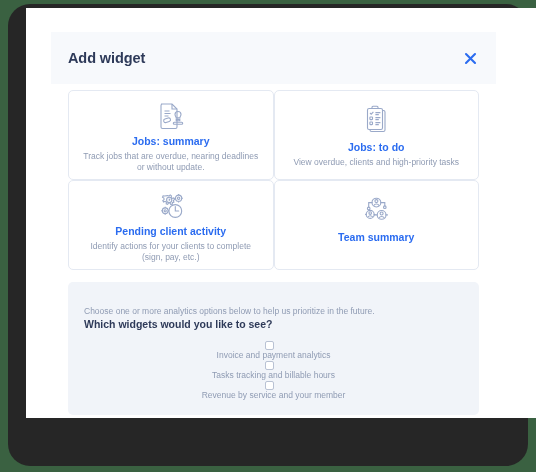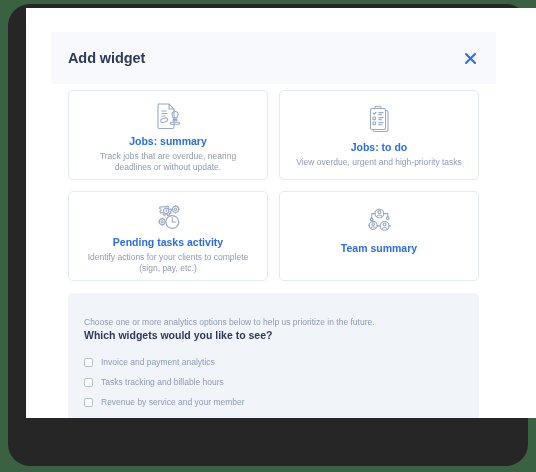--- a/index.html
+++ b/index.html
@@ -78,21 +78,20 @@
     width: 445px;
     bottom: 0;
     background: #ffffff;
     padding: 6px 17px 0 17px;
   }
 
   
   #widget-grid {
     display: grid;
     grid-template-columns: 1fr 1fr;
-    gap: 11px;
   }
 
   .widget-card {
     border: 1px solid #e4e9f2;
     border-radius: 5px;
     background: #fff;
     height: 90px;
     padding: 9px 10px 6px 10px;
     display: flex;
     flex-direction: column;
@@ -147,20 +146,21 @@
     line-height: 12px;
   }
 
   #survey-options { margin-top: 10px; }
 
   .survey-option {
     display: flex;
     align-items: center;
     height: 20px;
     cursor: pointer;
+    flex-direction: column;
   }
 
   .survey-checkbox {
     width: 9px;
     height: 9px;
     border: 1px solid #b9c2d4;
     border-radius: 2px;
     background: #ffffff;
     flex: 0 0 auto;
     margin-right: 8px;
@@ -218,40 +218,40 @@
             <path d="M13 5.5 v-1.2 a1 1 0 0 1 1 -1 h4 a1 1 0 0 1 1 1 v1.2 z" fill="#fff"></path>
             <path d="M11 10 l1.2 1.2 l2.2 -2.4"></path>
             <path d="M16.4 9.6 h5 M16.4 11.6 h3.4"></path>
             <rect x="10.9" y="14" width="2.6" height="2.6" rx="0.5"></rect>
             <path d="M16.4 14.6 h5 M16.4 16.6 h3.4"></path>
             <rect x="10.9" y="19" width="2.6" height="2.6" rx="0.5"></rect>
             <path d="M16.4 19.6 h5 M16.4 21.6 h3.4"></path>
           </svg>
         </div>
         <div class="widget-title">Jobs: to do</div>
-        <div class="widget-desc">View overdue, urgent and high-priority tasks</div>
+        <div class="widget-desc">View overdue, clients and high-priority tasks</div>
       </div>
 
       <div class="widget-card">
         <div class="widget-icon">
           <svg width="34" height="34" viewBox="0 0 34 34" fill="none" stroke="#9aa9c9" stroke-width="1.1">
             <path d="M13.4 5.6 l1.6 .5 l1.2 -1.2 l1.3 1 l-.5 1.6 l1 1 l1.6 -.5 l1 1.3 l-1.2 1.2 l.5 1.6 l-1.5 .6 l-.1 1.5 l-1.6 .2 l-.7 -1.5 l-1.5 .1 l-.8 1.4 l-1.5 -.6 l.2 -1.6 l-1.3 -.9 l-1.5 .7 l-.8 -1.4 l1.3 -1 l-.2 -1.6 l-1.4 -.7 l.6 -1.5 l1.6 .2 z"></path>
             <circle cx="15.2" cy="9.9" r="2.6"></circle>
             <path d="M14.6 9 l1.3 .2 l-.9 1.5" stroke-linejoin="round"></path>
             <circle cx="24.6" cy="8.2" r="3.1"></circle>
             <circle cx="24.6" cy="8.2" r="1.2"></circle>
             <path d="M24.6 5.1 v-1.2 M24.6 11.3 v1.2 M21.5 8.2 h-1.2 M27.7 8.2 h1.2"></path>
             <circle cx="11.2" cy="20.8" r="2.9"></circle>
             <circle cx="11.2" cy="20.8" r="1.1"></circle>
             <path d="M11.2 17.9 v-1.1 M11.2 23.7 v1.1 M8.3 20.8 h-1.1 M14.1 20.8 h1.1"></path>
             <circle cx="21.3" cy="21" r="6.4"></circle>
             <path d="M21.3 16.6 v4.4 h3.4" stroke-linecap="round"></path>
           </svg>
         </div>
-        <div class="widget-title">Pending tasks activity</div>
+        <div class="widget-title">Pending client activity</div>
         <div class="widget-desc">Identify actions for your clients to complete (sign, pay, etc.)</div>
       </div>
 
       <div class="widget-card">
         <div class="widget-icon">
           <svg width="34" height="34" viewBox="0 0 34 34" fill="none" stroke="#9aa9c9" stroke-width="1.1">
             <circle cx="17.4" cy="9.6" r="4.4"></circle>
             <circle cx="17.4" cy="8.1" r="1.5"></circle>
             <path d="M14.6 12.7 a3.2 3.2 0 0 1 5.6 0"></path>
             <circle cx="11.2" cy="21.4" r="4"></circle>

